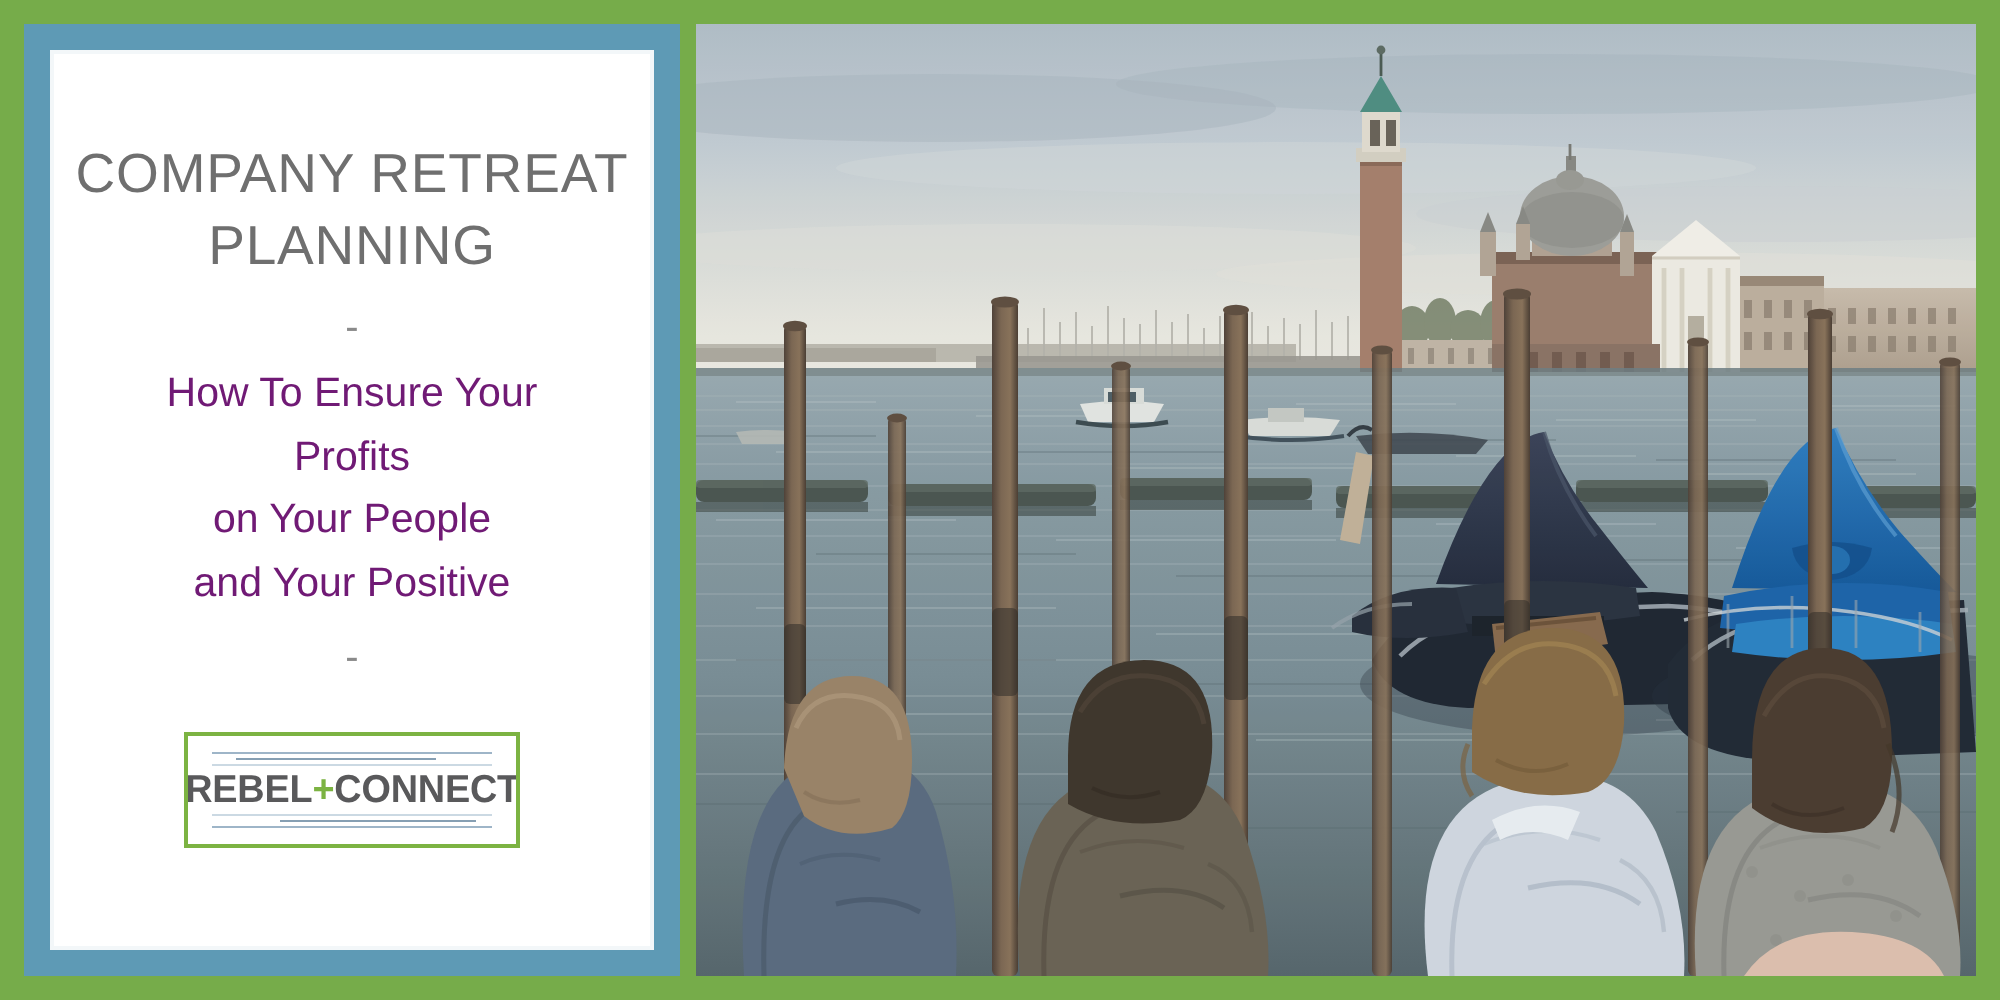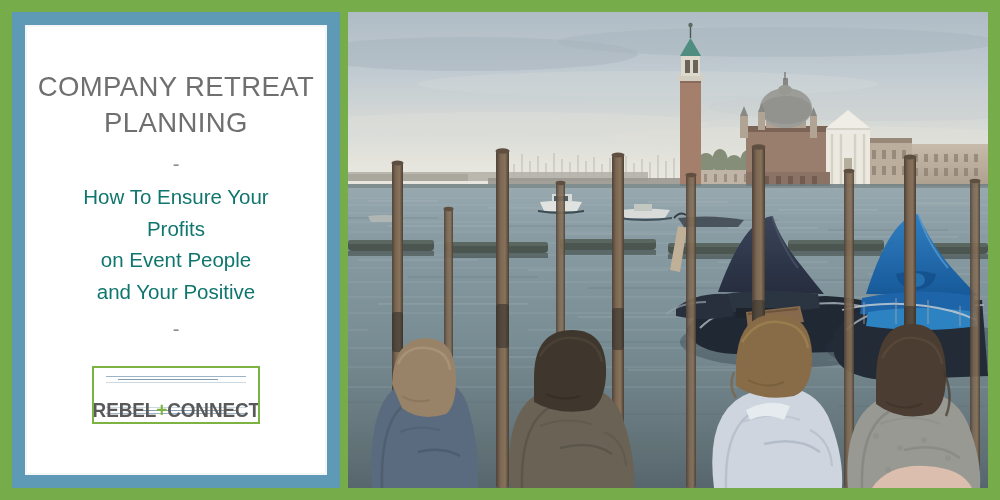--- a/index.html
+++ b/index.html
@@ -33,32 +33,32 @@
     color:#6f6f6f; font-size:27.5px; font-weight:300;
     letter-spacing:0.4px; line-height:36px; text-align:center;
     width:290px;
   }
   .dash {
     color:#8a8a8a; font-size:20px; font-weight:300;
     line-height:22px; text-align:center;
   }
   #dash-top { margin-top:12px; }
   .subtitle {
-    color:#0f766e; font-size:20.5px; font-weight:300;
+    color:#701a75; font-size:20.5px; font-weight:300;
     line-height:31.5px; text-align:center; width:290px;
     margin-top:6px;
   }
   #dash-bottom { margin-top:11px; }
 
   
   #logo {
     margin-top:26px; width:168px; height:58px;
     border:2px solid #7cb342; background:#ffffff;
     position:relative; overflow:hidden;
-    display:flex; align-items:flex-end; justify-content:center;
+    display:flex; align-items:center; justify-content:center;
   }
   .logo-rule {
     position:absolute; height:1px; background:#7e9cb5; opacity:.75;
   }
   .logo-rule.faint { background:#a9bfd1; opacity:.6; }
   #lr1 { top:8px;  left:12px; right:12px; }
   #lr2 { top:11px; left:24px; right:40px; background:#5e7f99; }
   #lr3 { top:14px; left:12px; right:12px; }
   #lr4 { bottom:14px; left:12px; right:12px; }
   #lr5 { bottom:11px; left:46px; right:20px; background:#5e7f99; }
@@ -89,21 +89,21 @@
     <div id="left-gap"></div>
     <div id="left-card">
 
       <div class="title">COMPANY RETREAT PLANNING</div>
 
       <div class="dash" id="dash-top">-</div>
 
       <div class="subtitle">
         <div>How To Ensure Your</div>
         <div>Profits</div>
-        <div>on Event People</div>
+        <div>on Your People</div>
         <div>and Your Positive</div>
       </div>
 
       <div class="dash" id="dash-bottom">-</div>
 
       <div id="logo">
         <span class="logo-rule" id="lr1"></span>
         <span class="logo-rule" id="lr2"></span>
         <span class="logo-rule faint" id="lr3"></span>
         <span class="logo-rule faint" id="lr4"></span>

